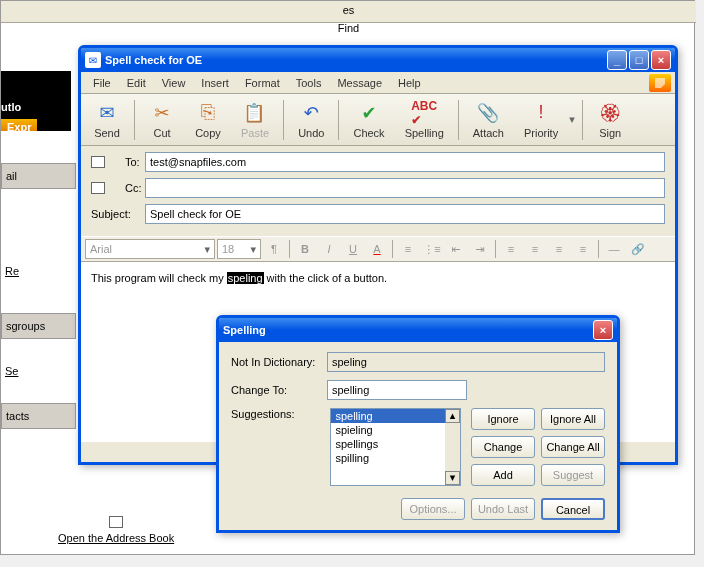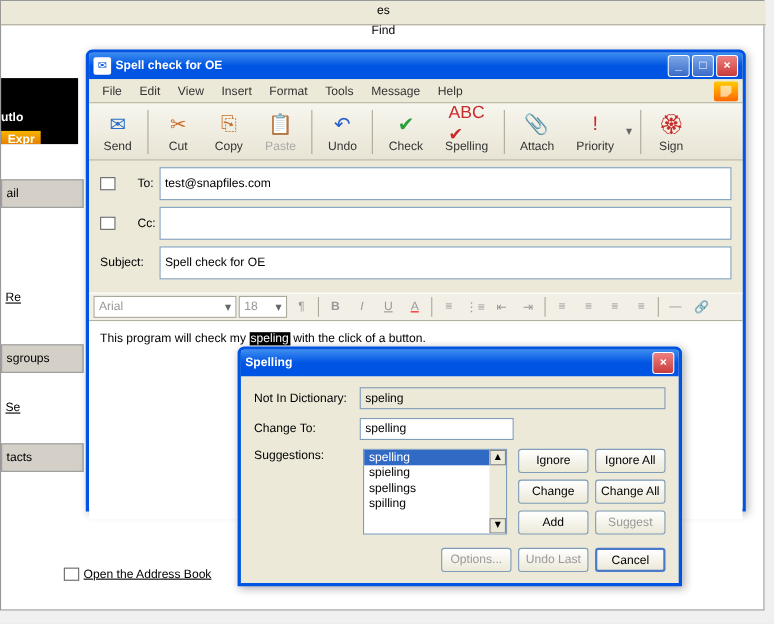--- a/index.html
+++ b/index.html
@@ -33,21 +33,21 @@
 .tbtn { display: flex; flex-direction: column; align-items: center; justify-content: center; padding: 2px 8px; height: 46px; border: 1px solid transparent; cursor: pointer; min-width: 44px; }
 .tbtn .ticon { width: 24px; height: 24px; display: flex; align-items: center; justify-content: center; font-size: 18px; }
 .tbtn .tlabel { color: #333; margin-top: 2px; }
 .tdrop { width: 8px; height: 46px; display:flex; align-items:center; color:#666; }
 .tsep { width: 1px; height: 40px; background: #aca899; margin: 0 3px; }
 
 .fields { padding: 6px 10px; background: #ece9d8; }
 .frow { display: flex; align-items: center; margin-bottom: 6px; }
 .frow .flabel { width: 54px; display: flex; align-items: center; gap: 20px; }
 .frow .flabel .book { width:14px; height:12px; background:#fff; border:1px solid #666; display:inline-block; }
-.frow input { flex: 1; height: 20px; border: 1px solid #7f9db9; padding: 14px 4px; background: #fff; }
+.frow input { flex: 1; height: 20px; border: 1px solid #7f9db9; padding: 4px 4px; background: #fff; }
 
 .formatbar { height: 26px; background: #f1efe6; border-top:1px solid #fff; border-bottom: 1px solid #aca899; display: flex; align-items: center; padding: 0 4px; gap: 2px; }
 .fontsel { width: 130px; height: 20px; border: 1px solid #aca899; background: #fff; color:#999; padding:2px 4px; display:flex; align-items:center; justify-content:space-between; }
 .fbtn { width: 22px; height: 20px; display: flex; align-items: center; justify-content: center; color: #999; border: 1px solid transparent; }
 .fsep { width: 1px; height: 18px; background: #aca899; margin: 0 2px; }
 
 .body-area { background: #fff; padding: 10px; height: 180px; color: #000; }
 .body-area .sel { background: #000; color: #fff; padding: 0 1px; }
 
 
@@ -61,21 +61,21 @@
 .suggest-list { border: 1px solid #7f9db9; background: #fff; width: 140px; height: 78px; overflow: hidden; display:flex; }
 .suggest-list .items { flex:1; }
 .suggest-list .scroll { width:15px; background:#ece9d8; display:flex; flex-direction:column; justify-content:space-between; }
 .sitem { padding: 1px 4px; cursor: pointer; }
 .sitem.selected { background: #316ac5; color: #fff; }
 .btncolumn { display: flex; flex-direction: column; gap: 6px; }
 .dbtn { width: 64px; height: 22px; border: 1px solid #7f9db9; background: linear-gradient(180deg,#fff,#ece9d8); border-radius: 3px; cursor: pointer; text-align: center; line-height: 20px; }
 .dbtn.disabled { color: #999; }
 .bottom-btns { display: flex; justify-content: flex-end; gap: 6px; margin-top: 12px; }
 
-.addr-link { position: absolute; left: 58px; top: 516px; color: #000; text-decoration: underline; display:flex; align-items:center; gap:4px; cursor:pointer; }
+.addr-link { position: absolute; left: 58px; top: 516px; color: #000; text-decoration: underline; display:flex; align-items:center; gap:4px; cursor:pointer;flex-direction:column; }
 .addr-link .book { width:14px; height:12px; background:#fff; border:1px solid #666; display:inline-block; }
 </style>
 </head>
 <body>
 
 <div class="bg-window">
   <div class="bg-topmenu">
     <span>es</span>
     <span>Find</span>
   </div>
@@ -144,21 +144,21 @@
     <div class="tbtn">
       <div class="ticon" style="color:#2a5fc9">↶</div>
       <div class="tlabel">Undo</div>
     </div>
     <div class="tsep"></div>
     <div class="tbtn">
       <div class="ticon" style="color:#2aa03a">✔</div>
       <div class="tlabel">Check</div>
     </div>
     <div class="tbtn">
-      <div class="ticon" style="color:#c92a2a;font-size:16px;font-weight:normal">ABC<br>✔</div>
+      <div class="ticon" style="color:#c92a2a;font-size:12px;font-weight:bold">ABC<br>✔</div>
       <div class="tlabel">Spelling</div>
     </div>
     <div class="tsep"></div>
     <div class="tbtn">
       <div class="ticon" style="color:#444">📎</div>
       <div class="tlabel">Attach</div>
     </div>
     <div class="tbtn">
       <div class="ticon" style="color:#c92a2a">!</div>
       <div class="tlabel">Priority</div>

